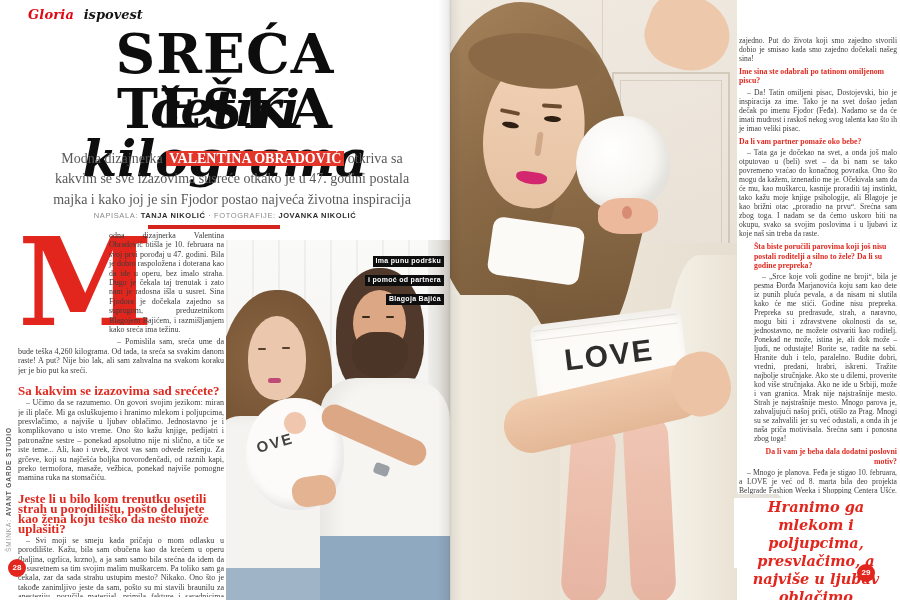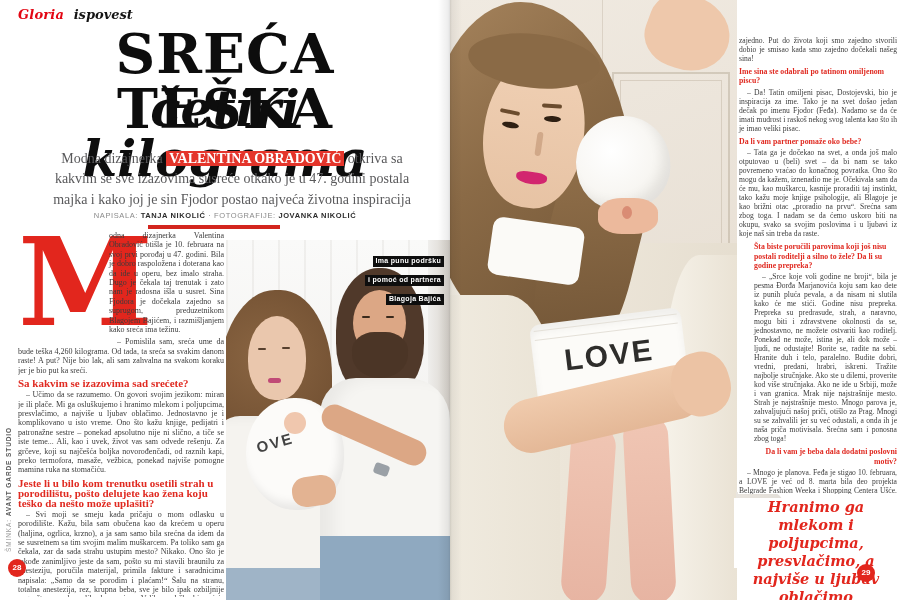--- a/index.html
+++ b/index.html
@@ -6,21 +6,21 @@
   html,body { background:#3a3a3a; }
   #spread {
     position:relative; width:900px; height:600px; background:#ffffff;
     overflow:hidden; font-family:"Liberation Serif", serif;
   }
   .page { position:absolute; top:0; height:600px; width:450px; overflow:hidden; }
   #page-left { left:0; background:#fff; }
   #page-right { left:450px; background:#fff; }
 
   
-  .tagline { position:absolute; left:18px; top:7px; font:bold italic 13px "DejaVu Serif", serif; }
+  .tagline { position:absolute; left:28px; top:7px; font:bold italic 13px "DejaVu Serif", serif; }
   .tagline .brand { color:#e30613; letter-spacing:0.2px; }
   .tagline .section { color:#141414; margin-left:5px; }
 
   .headline1 {
     position:absolute; left:0; top:26px; width:450px; text-align:center;
     font-family:"DejaVu Serif", serif; font-weight:bold; font-size:55px;
     letter-spacing:1px; color:#0d0d0d; line-height:1;
   }
   .headline2 {
     position:absolute; left:0; top:84px; width:450px; text-align:center;
@@ -46,21 +46,21 @@
     position:absolute; left:18px; top:231px; width:206px; height:366px;
     overflow:hidden; text-align:justify; color:#3c3c3c;
   }
   .dropcap {
     float:left; width:84px; height:108px; margin:3px 7px 0 0;
     font-family:"DejaVu Serif", serif; font-weight:bold; font-size:122px;
     line-height:96px; color:#e2261d;
   }
   .p { font-size:8px; line-height:9.4px; margin-bottom:3px; }
   .p.ans { text-indent:8px; }
-  .q { font-size:11px; line-height:10px; font-weight:bold; color:#e02a21; margin:3px 0 2px; text-align:left; }
+  .q { font-size:13px; line-height:10px; font-weight:bold; color:#e02a21; margin:11px 0 2px; text-align:left; }
 
   .side-credit {
     position:absolute; left:5px; top:552px; width:150px;
     transform:rotate(-90deg); transform-origin:0 0;
     font-family:"Liberation Sans", sans-serif; font-size:6.5px; letter-spacing:0.9px;
     color:#9a9a9a; white-space:nowrap;
   }
   .side-credit b { color:#5a5a5a; }
   .pagenum {
     position:absolute; width:18px; height:18px; border-radius:50%;

